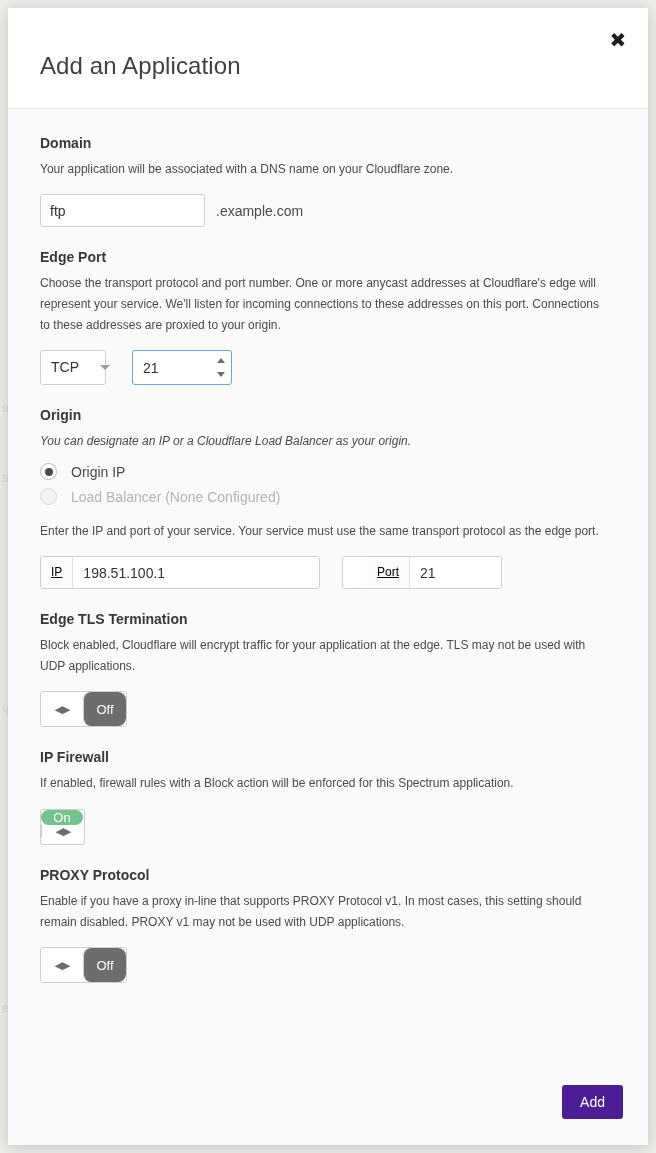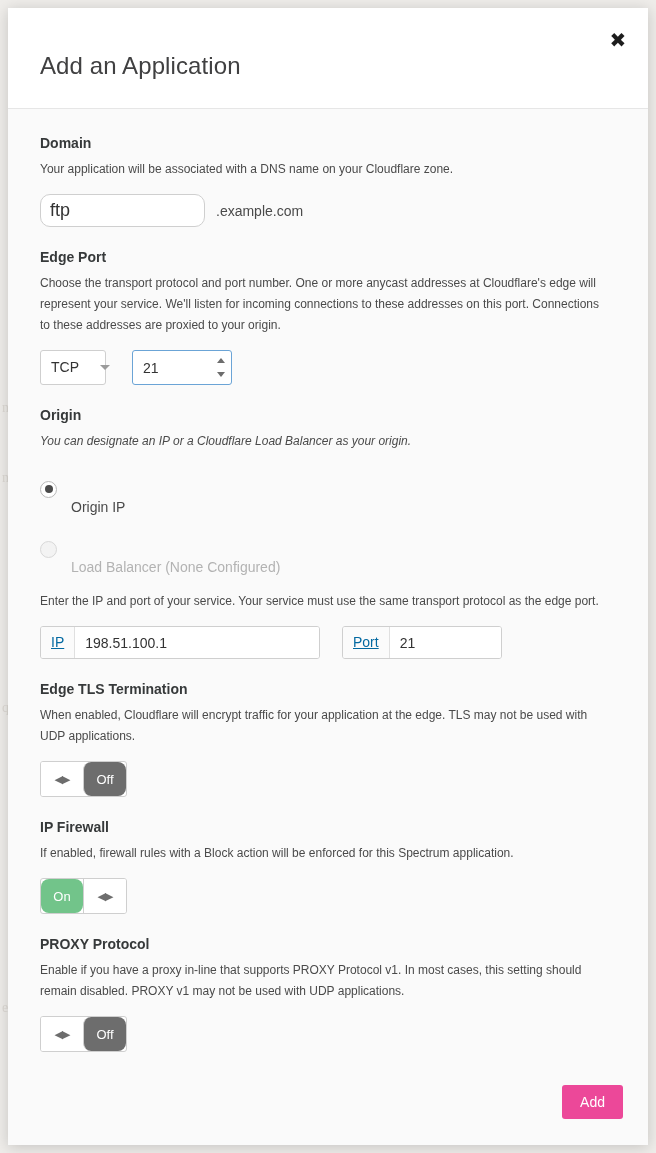--- a/index.html
+++ b/index.html
@@ -91,24 +91,24 @@
   
   .domain-row {
     display: flex;
     align-items: center;
   }
   .text-input {
     box-sizing: border-box;
     height: 33px;
     width: 165px;
     border: 1px solid #cfcfcf;
-    border-radius: 10px;
+    border-radius: 3px;
     background: #fff;
     padding: 0 9px;
-    font-size: 18px;
+    font-size: 14px;
     color: #333;
     font-family: "Liberation Sans", sans-serif;
     outline: none;
   }
   .domain-suffix {
     font-size: 14px;
     color: #4a4a4a;
     margin-left: 11px;
   }
   
@@ -215,21 +215,20 @@
     border-radius: 50%;
     background: #4a4a4a;
   }
   .radio.disabled {
     background: #f3f3f3;
     border-color: #d8d8d8;
   }
   .radio-label {
     font-size: 14px;
     color: #4a4a4a;
-    margin-top: 36px;
   }
   .radio-label.disabled {
     color: #b3b3b3;
   }
   
   .ip-row {
     display: flex;
     align-items: center;
   }
   .input-group {
@@ -238,39 +237,39 @@
     border: 1px solid #cfcfcf;
     border-radius: 3px;
     background: #fff;
     height: 33px;
     box-sizing: border-box;
     overflow: hidden;
   }
   .input-addon {
     background: #fbfbfb;
     border-right: 1px solid #e0e0e0;
-    font-size: 14px;
-    color: #0369a1;
+    font-size: 12px;
+    color: #000000;
     line-height: 31px;
     padding: 0 10px;
     white-space: nowrap;
     text-decoration: underline;
   }
   .group-input {
     border: none;
     outline: none;
     font-size: 14px;
     color: #333;
     padding: 0 10px;
     font-family: "Liberation Sans", sans-serif;
     background: #fff;
   }
   .ip-group { width: 280px; margin-right: 22px; }
   .ip-group .group-input { width: 100%; }
-  .port-group { width: 160px; }
+  .port-group { width: 160px; padding-left: 24px; }
   .port-group .group-input { width: 100%; }
   
   .toggle {
     display: inline-flex;
     height: 36px;
     border: 1px solid #cfcfcf;
     border-radius: 3px;
     overflow: hidden;
     box-sizing: border-box;
     cursor: pointer;
@@ -290,36 +289,36 @@
     width: 42px;
     display: flex;
     align-items: center;
     justify-content: center;
     font-size: 13px;
     color: #fff;
     border-radius: 8px;
   }
   .toggle.off .state { background: #6d6d6d; }
   .toggle.on .state { background: #72c48a; }
-  .toggle.on { }
+  .toggle.on { flex-direction: column; }
   .toggle-sep { border-left: 1px solid #cfcfcf; }
   
   .footer {
     position: absolute;
     left: 0;
     right: 0;
     bottom: 0;
     height: 72px;
     background: #fafafa;
   }
   .add-button {
     position: absolute;
     right: 25px;
     top: 12px;
-    background: #ec4899;
+    background: #4c1d95;
     color: #fff;
     border: none;
     border-radius: 3px;
     font-size: 14px;
     padding: 9px 18px;
     cursor: pointer;
     font-family: "Liberation Sans", sans-serif;
   }
 </style>
 </head>
@@ -390,21 +389,21 @@
         </div>
         <div class="input-group port-group">
           <span class="input-addon">Port</span>
           <input class="group-input" type="text" value="21" style="">
         </div>
       </div>
     </div>
 
     <div class="block">
       <div class="section-title">Edge TLS Termination</div>
-      <div class="section-desc">When enabled, Cloudflare will encrypt traffic for your application at the edge. TLS may not be used with UDP applications.</div>
+      <div class="section-desc">Block enabled, Cloudflare will encrypt traffic for your application at the edge. TLS may not be used with UDP applications.</div>
       <div class="toggle off">
         <div class="knob">◀▶</div>
         <div class="state toggle-sep">Off</div>
       </div>
     </div>
 
     <div class="block">
       <div class="section-title">IP Firewall</div>
       <div class="section-desc">If enabled, firewall rules with a Block action will be enforced for this Spectrum application.</div>
       <div class="toggle on">

